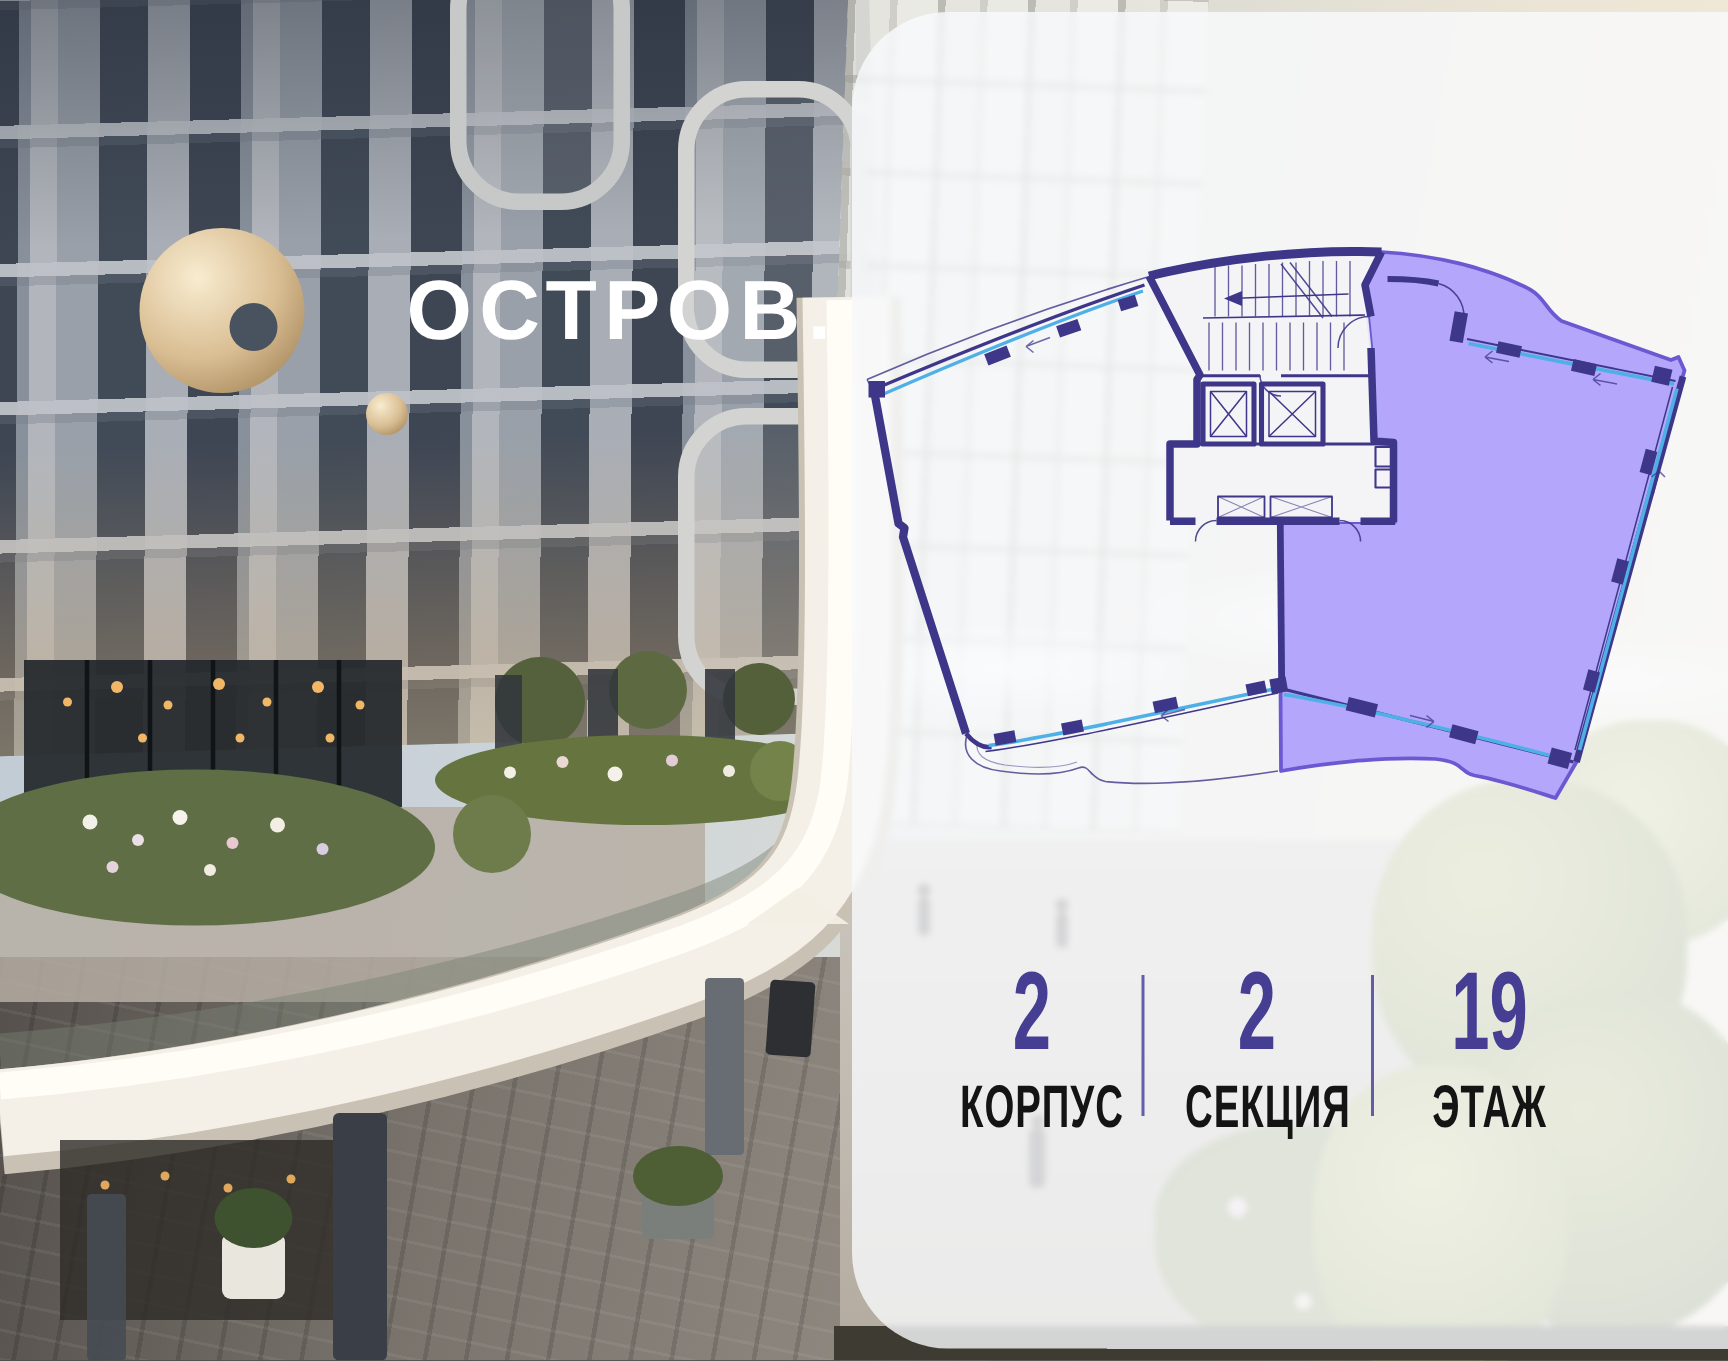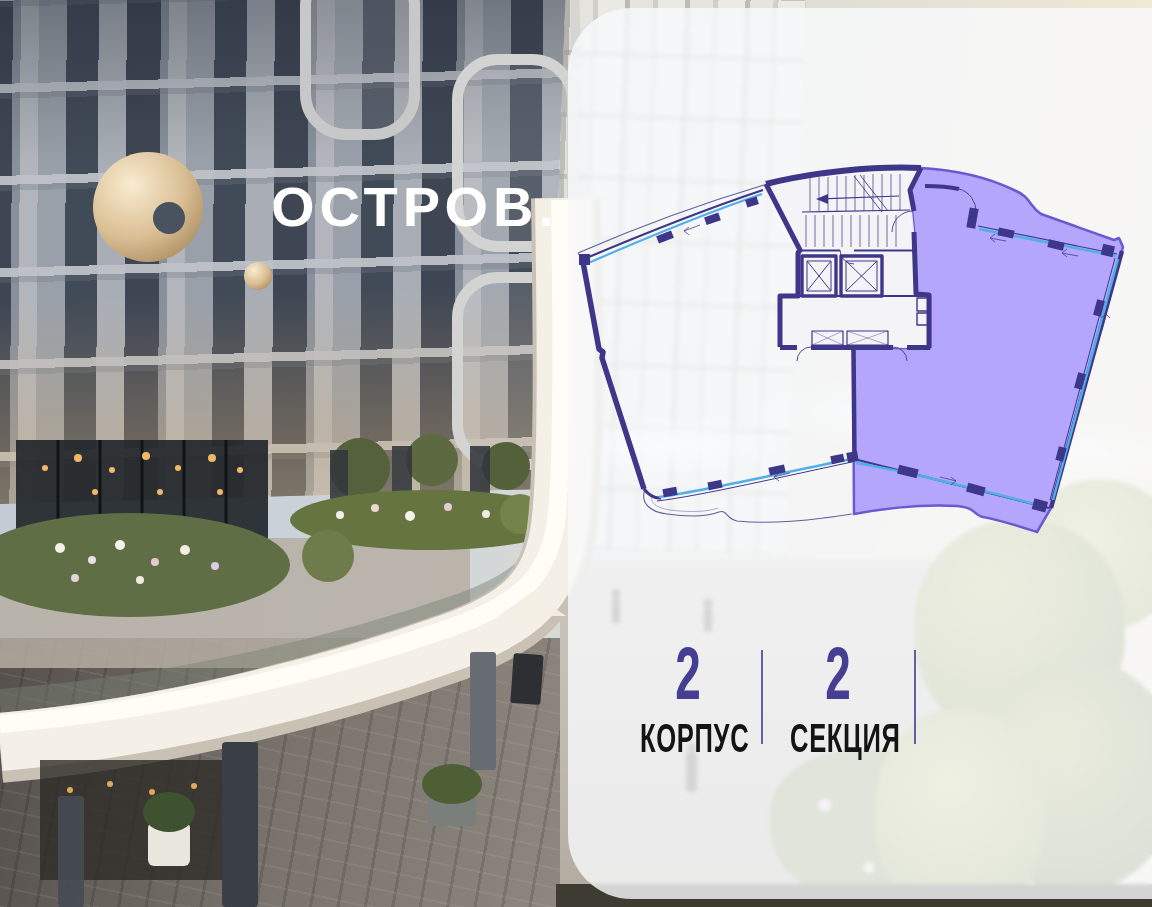--- a/index.html
+++ b/index.html
@@ -319,15 +319,19 @@
       <div class="col c1">
         <div class="num">2</div>
         <div class="lbl">КОРПУС</div>
       </div>
       <div class="divider d1"></div>
       <div class="col c2">
         <div class="num">2</div>
         <div class="lbl">СЕКЦИЯ</div>
       </div>
       <div class="divider d2"></div>
+      <div class="col c3">
+        <div class="num">19</div>
+        <div class="lbl">ЭТАЖ</div>
+      </div>
     </div>
   </div>
 </div>
 
 </body></html>

